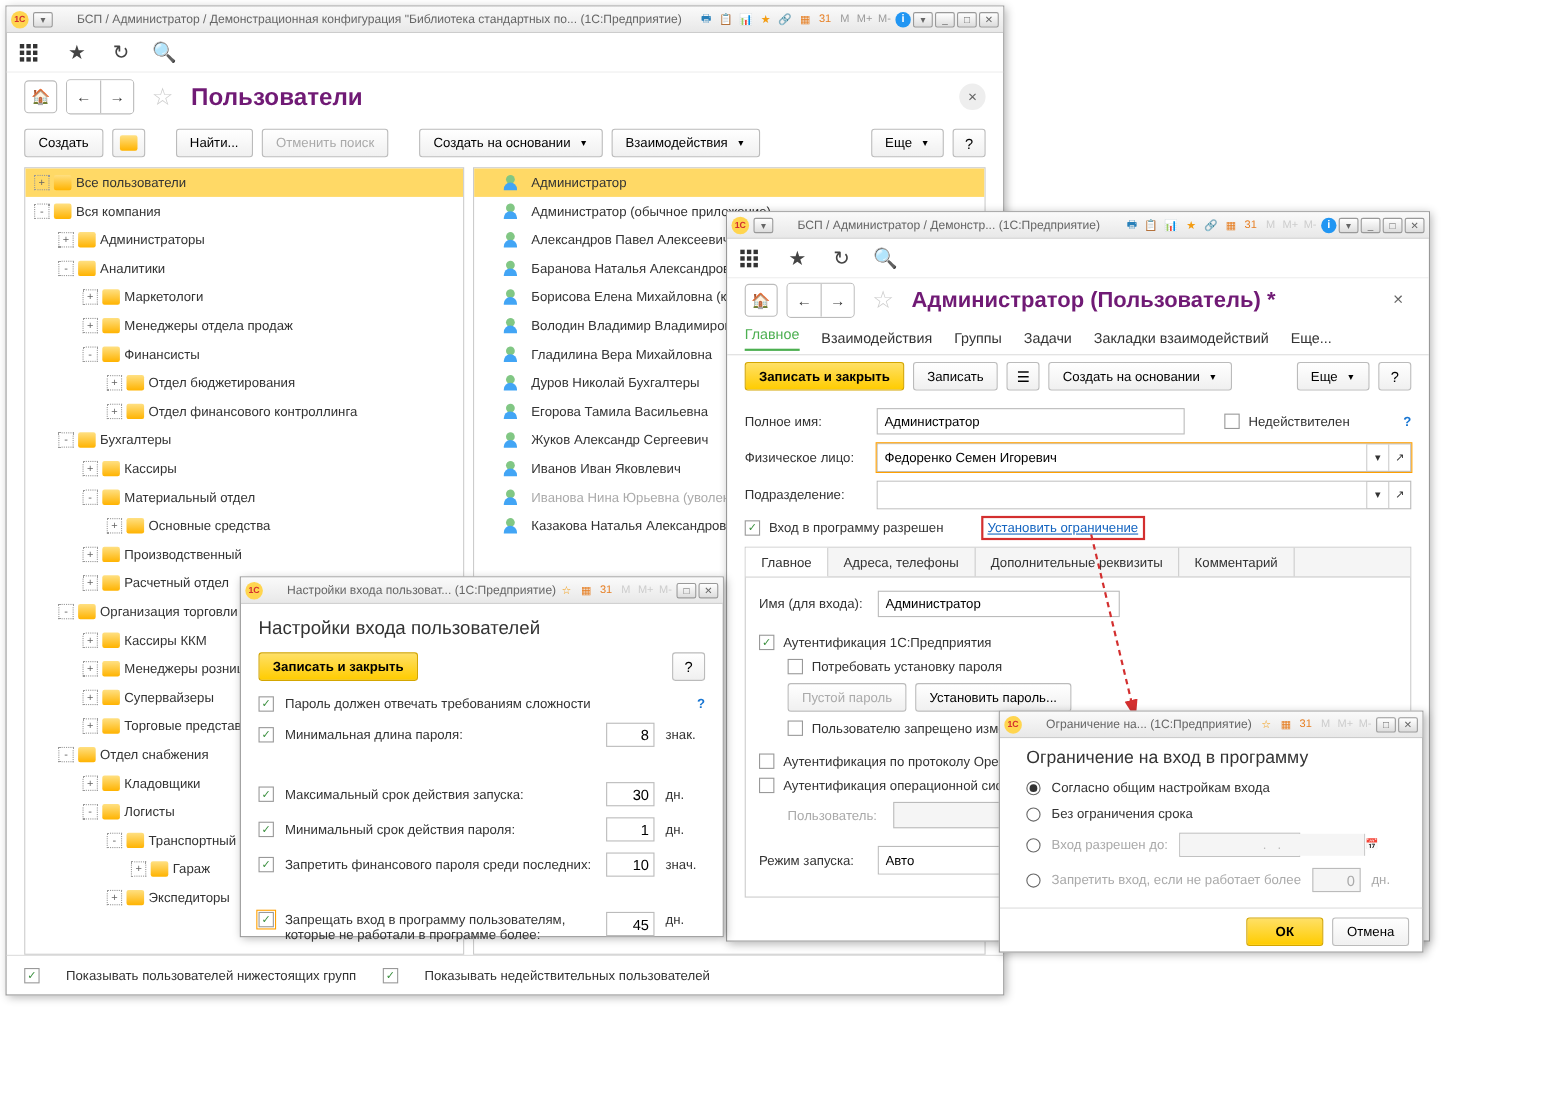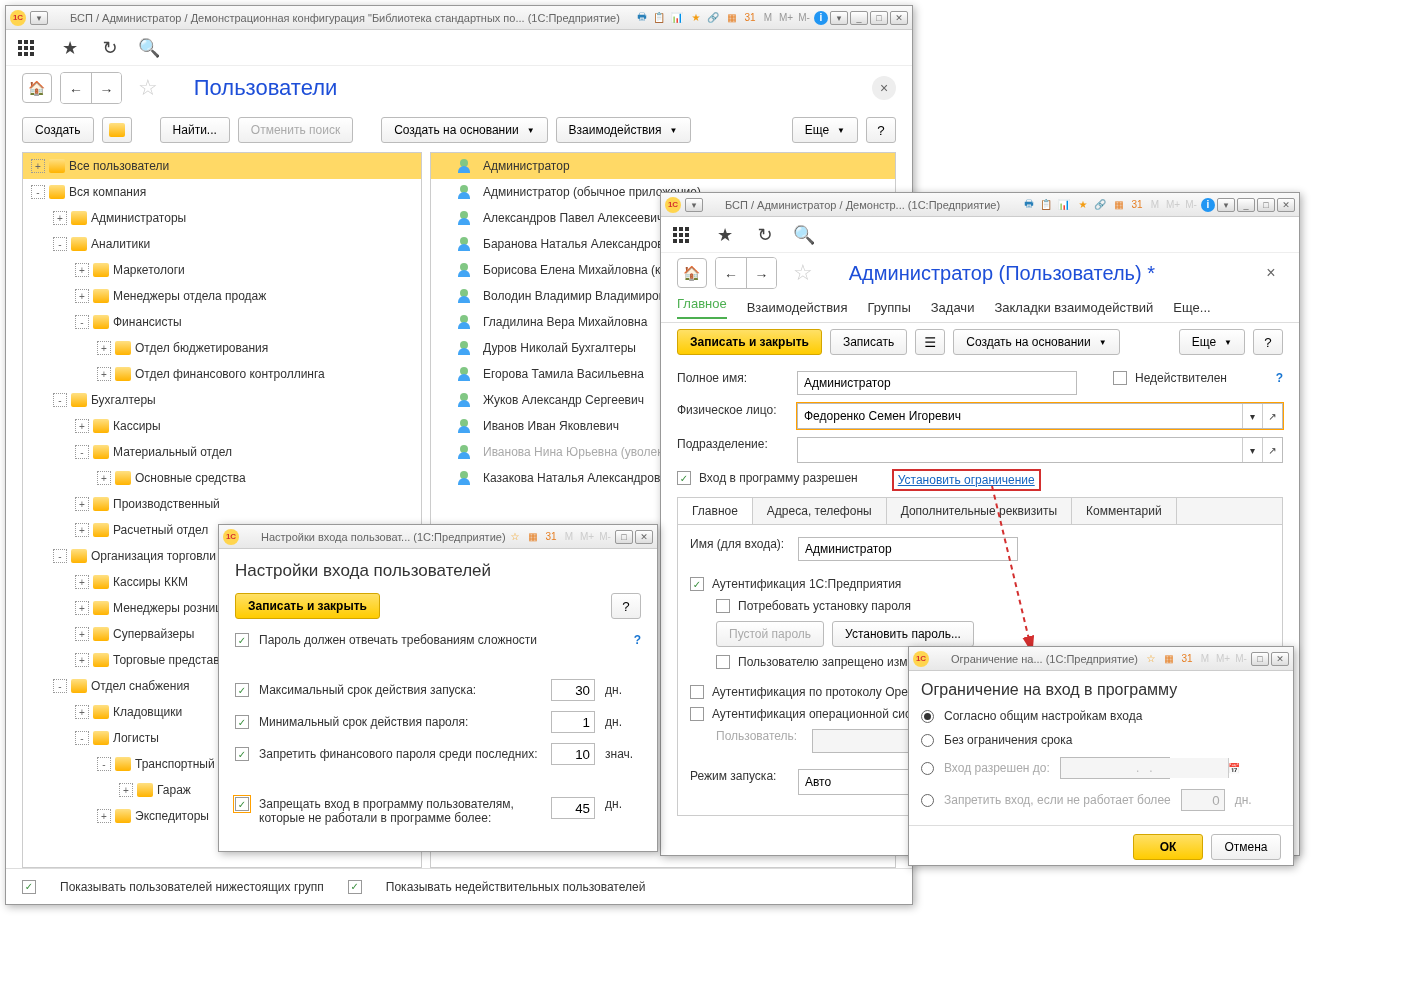--- a/index.html
+++ b/index.html
@@ -18,21 +18,21 @@
 .tb-btn { width: 18px; height: 14px; border: 1px solid #999; background: linear-gradient(#fff,#ddd); font-size: 9px; display: inline-flex; align-items: center; justify-content: center; cursor: pointer; border-radius: 2px; }
 
 .toolbar { height: 36px; display: flex; align-items: center; padding: 0 12px; gap: 16px; border-bottom: 1px solid #eee; }
 .toolbar .tool { font-size: 18px; color: #444; cursor: pointer; width: 24px; text-align: center; }
 .toolbar .tool.dots { display: grid; grid-template-columns: repeat(3,4px); grid-template-rows: repeat(3,4px); gap: 2px; }
 .toolbar .tool.dots span { background: #333; width: 4px; height: 4px; }
 
 .navbar { height: 44px; display: flex; align-items: center; padding: 0 16px; gap: 8px; }
 .nav-btn { width: 30px; height: 30px; border: 1px solid #bbb; border-radius: 4px; background: #fff; display: flex; align-items: center; justify-content: center; cursor: pointer; font-size: 14px; }
 .nav-star { font-size: 22px; color: #ccc; margin: 0 8px; }
-.page-title { font-size: 22px; font-weight: normal; color: #1d4ed8; margin-left: 20px; }
+.page-title { font-size: 22px; font-weight: bold; color: #701a75; }
 .nav-close { margin-left: auto; width: 24px; height: 24px; border-radius: 50%; background: #eee; display: flex; align-items: center; justify-content: center; font-size: 14px; color: #666; cursor: pointer; }
 
 .action-bar { height: 40px; display: flex; align-items: center; padding: 0 16px; gap: 8px; }
 .btn { height: 26px; padding: 0 12px; border: 1px solid #bbb; border-radius: 3px; background: linear-gradient(#fff,#f0f0f0); cursor: pointer; font-size: 12px; display: inline-flex; align-items: center; gap: 4px; }
 .btn.primary { background: linear-gradient(#ffe066,#ffcc00); border-color: #d4a600; font-weight: bold; }
 .btn.disabled { color: #aaa; }
 .btn .caret { font-size: 8px; margin-left: 4px; }
 .icon-btn { width: 30px; height: 26px; border: 1px solid #bbb; border-radius: 3px; background: linear-gradient(#fff,#f0f0f0); display: inline-flex; align-items: center; justify-content: center; cursor: pointer; }
 .spacer { flex: 1; }
 
@@ -57,21 +57,21 @@
 #w-main { top: 5px; left: 5px; width: 908px; height: 900px; z-index: 1; }
 #w-users { top: 192px; left: 660px; width: 640px; height: 664px; z-index: 2; }
 #w-settings { top: 524px; left: 218px; width: 440px; height: 328px; z-index: 4; }
 #w-limit { top: 646px; left: 908px; width: 386px; height: 220px; z-index: 5; }
 
 .tabs-row { height: 30px; display: flex; align-items: center; gap: 20px; padding: 0 16px; border-bottom: 1px solid #ddd; font-size: 13px; }
 .tabs-row .tab { cursor: pointer; color: #333; }
 .tabs-row .tab.active { color: #4caf50; border-bottom: 2px solid #4caf50; padding-bottom: 6px; }
 
 .form-body { padding: 10px 16px; }
-.form-row { display: flex; margin-bottom: 8px; gap: 8px; }
+.form-row { display: flex; align-items: center; margin-bottom: 8px; gap: 8px; }
 .form-label { width: 112px; font-size: 12px; }
 .form-input { flex: 1; height: 24px; border: 1px solid #bbb; padding: 0 6px; font-size: 12px; }
 .input-wrap { flex: 1; display: flex; border: 1px solid #bbb; height: 26px; }
 .input-wrap.hl { outline: 1px solid #ffa000; }
 .input-wrap input { flex: 1; border: none; padding: 0 6px; font-size: 12px; outline: none; }
 .input-wrap .mini-btn { width: 20px; border-left: 1px solid #ccc; display: flex; align-items: center; justify-content: center; font-size: 10px; cursor: pointer; }
 
 .subtabs { border: 1px solid #ccc; margin-top: 4px; }
 .subtabs-head { display: flex; background: #f5f5f5; border-bottom: 1px solid #ccc; }
 .subtabs-head .st { padding: 6px 14px; border-right: 1px solid #ccc; font-size: 12px; cursor: pointer; }
@@ -581,20 +581,26 @@
     <div style="display:flex;margin-bottom:14px;gap:8px">
       <button class="btn primary">Записать и закрыть</button>
       <span class="spacer"></span>
       <button class="icon-btn">?</button>
     </div>
     <div class="settings-row">
       <span class="chk checked"></span>
       <span class="lbl2">Пароль должен отвечать требованиям сложности</span>
       <span style="color:#1976d2;font-weight:bold">?</span>
     </div>
+    <div class="settings-row">
+      <span class="chk checked"></span>
+      <span class="lbl2">Минимальная длина пароля:</span>
+      <input class="num-input" value="8" style="">
+      <span class="unit">знак.</span>
+    </div>
     <div style="height:12px"></div>
     <div class="settings-row">
       <span class="chk checked"></span>
       <span class="lbl2">Максимальный срок действия запуска:</span>
       <input class="num-input" value="30" style="">
       <span class="unit">дн.</span>
     </div>
     <div class="settings-row">
       <span class="chk checked"></span>
       <span class="lbl2">Минимальный срок действия пароля:</span>
@@ -630,21 +636,21 @@
       <span class="tb-icon star">☆</span>
       <span class="tb-icon orange">▦</span>
       <span class="tb-icon orange">31</span>
       <span class="tb-icon" style="color:#ccc">M</span>
       <span class="tb-icon" style="color:#ccc">M+</span>
       <span class="tb-icon" style="color:#ccc">M-</span>
       <span class="tb-btn">□</span>
       <span class="tb-btn">✕</span>
     </div>
   </div>
-  <div style="padding:10px 12px 4px">
+  <div style="padding:10px 24px 4px">
     <div style="font-size:16px;margin-bottom:8px">Ограничение на вход в программу</div>
     <div class="limit-row">
       <span class="radio checked"></span>
       <span>Согласно общим настройкам входа</span>
     </div>
     <div class="limit-row">
       <span class="radio"></span>
       <span>Без ограничения срока</span>
     </div>
     <div class="limit-row">

